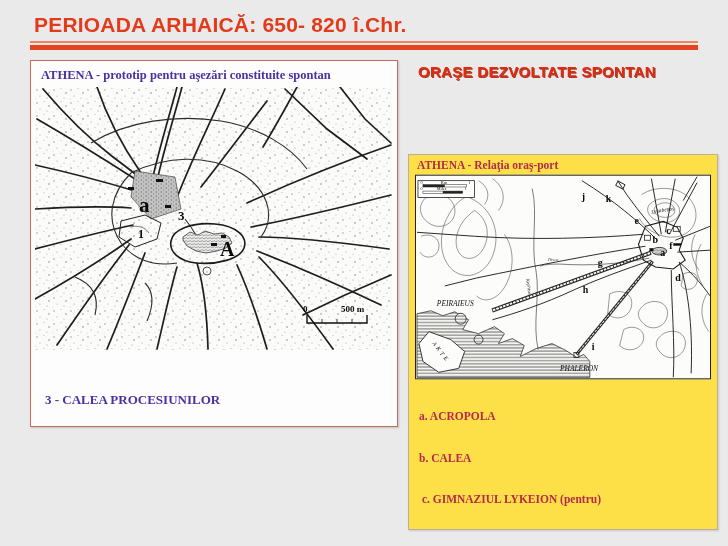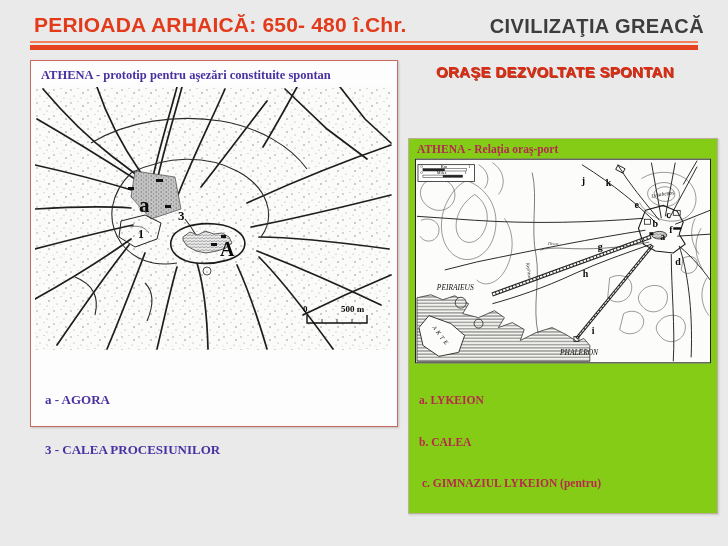--- a/index.html
+++ b/index.html
@@ -8,46 +8,45 @@
   
   .hdr-left{position:absolute;left:34px;top:13px;font-size:21px;font-weight:bold;
             color:#e23a1b;letter-spacing:0.2px;white-space:nowrap;}
   .hdr-right{position:absolute;right:24px;top:15px;font-size:20px;font-weight:bold;
              color:#3d3d3d;letter-spacing:0.4px;white-space:nowrap;}
   .rule{position:absolute;left:30px;top:41px;width:668px;}
   .rule .thin{height:2px;background:#f2825e;}
   .rule .thick{height:5px;background:#e8431f;margin-top:2px;}
   
   .panelL{position:absolute;left:30px;top:60px;width:366px;height:365px;background:#fdfdfd;
-          border:1px solid #c96a62;box-shadow:1px 1px 2px rgba(0,0,0,.18);}
+          border:1px solid #c96a62;box-shadow:1px 1px 2px rgba(0,0,0,.18);text-align:center;}
   .panelL .ptitle{position:absolute;left:10px;top:7px;font-family:"Liberation Serif",serif;
           font-weight:bold;font-size:12.5px;color:#4a31a2;white-space:nowrap;}
   .mapL{position:absolute;left:4px;top:26px;width:357px;height:263px;}
   .legendL{position:absolute;left:14px;top:298px;font-family:"Liberation Serif",serif;
            font-weight:bold;font-size:13px;color:#4a31a2;line-height:16.5px;white-space:pre-wrap;}
   
   .headlineR{position:absolute;left:418px;top:63px;font-size:15px;font-weight:bold;
-             color:#e02a12;letter-spacing:0.3px;text-shadow:1px 1px 0 rgba(150,35,12,.85);margin-left:18px;}
-  .panelR{position:absolute;left:408px;top:138px;width:308px;height:374px;background:#84cc16;
+             color:#e02a12;letter-spacing:0.3px;text-shadow:1px 1px 0 rgba(150,35,12,.85);}
+  .panelR{position:absolute;left:408px;top:154px;width:308px;height:374px;background:#fde047;
           border:1px solid #bfae9f;box-shadow:1px 1px 2px rgba(0,0,0,.15);}
   .panelR .ptitle{position:absolute;left:8px;top:4px;font-family:"Liberation Serif",serif;
           font-weight:bold;font-size:11.5px;color:#b22a50;white-space:nowrap;}
   .mapR{position:absolute;left:6px;top:19px;width:296px;height:206px;}
   .legendR{position:absolute;left:10px;top:228px;font-family:"Liberation Serif",serif;
            font-weight:bold;font-size:11.5px;color:#b8294b;line-height:13.7px;white-space:pre-wrap;}
   svg{display:block;}
   .sv-serif{font-family:"Liberation Serif",serif;}
 </style>
 </head>
 <body>
 
 <div class="slide">
 
-  <div class="hdr-left">PERIOADA ARHAICĂ: 650- 480 î.Chr.</div>
-  <div class="hdr-right">CIVILIZAŢIA GREACĂ</div>
+  <div class="hdr-left">PERIOADA ARHAICĂ: 650- 820 î.Chr.</div>
   <div class="rule">
     <div class="thin"></div>
     <div class="thick"></div>
   </div>
 
   <div class="panelL">
     <div class="ptitle">ATHENA - prototip pentru aşezări constituite spontan</div>
 
     <div class="mapL">
       <svg viewBox="0 0 357 263" width="357" height="263">
@@ -136,21 +135,20 @@
           <line x1="287" y1="232" x2="287" y2="236" stroke="#111" stroke-width="0.8"></line>
           <line x1="302" y1="232" x2="302" y2="236" stroke="#111" stroke-width="0.8"></line>
           <line x1="317" y1="232" x2="317" y2="236" stroke="#111" stroke-width="0.8"></line>
           <text x="268" y="225" font-size="9" font-weight="bold" class="sv-serif" fill="#0a0a0a">0</text>
           <text x="306" y="225" font-size="9" font-weight="bold" class="sv-serif" fill="#0a0a0a">500 m</text>
         </g>
       </svg>
     </div>
 
     <div class="legendL">
-      <div>a - AGORA</div>
       <div>3 - CALEA PROCESIUNILOR</div>
     </div>
   </div>
 
   <div class="headlineR">ORAŞE DEZVOLTATE SPONTAN</div>
 
   <div class="panelR">
     <div class="ptitle">ATHENA - Relaţia oraş-port</div>
 
     <div class="mapR">
@@ -270,21 +268,21 @@
             <text x="22" y="15.8">Miles</text>
             <text x="50" y="15.8">1</text>
           </g>
         </g>
 
         <rect x="0.5" y="0.5" width="297" height="205" fill="none" stroke="#222" stroke-width="1"></rect>
       </svg>
     </div>
 
     <div class="legendR">
-      <div>a. LYKEION</div>
+      <div>a. ACROPOLA</div>
       <div>b. CALEA</div>
       <div> c. GIMNAZIUL LYKEION (pentru)</div>
       
       
       
       
       
       
     </div>
   </div>

